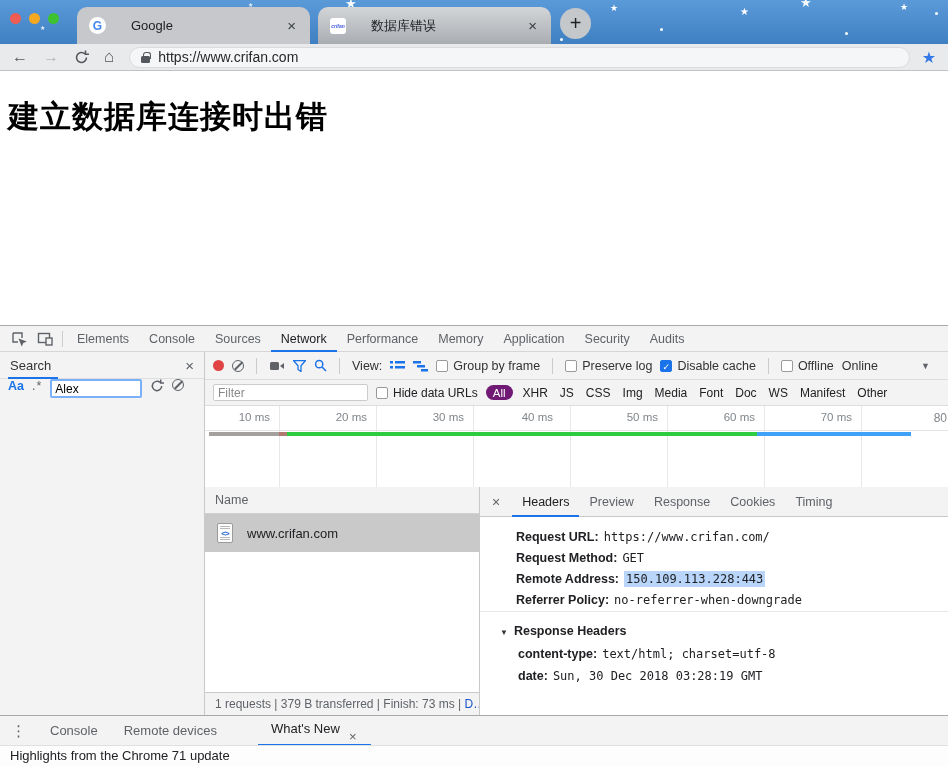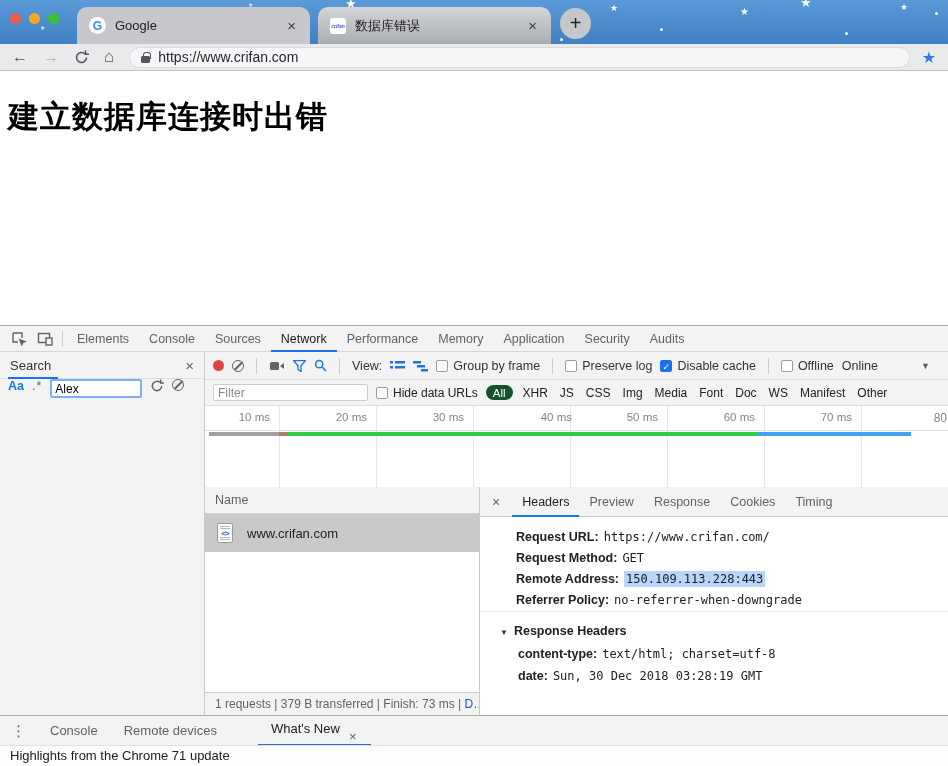--- a/index.html
+++ b/index.html
@@ -18,21 +18,21 @@
   .t-green { left:48px; background:#3ec232; }
 
   .btab { position:absolute; top:7px; height:37px; width:233px; border-radius:10px 10px 0 0;
     display:flex; align-items:center; padding:0 12px; font-size:13px; }
   .btab-1 { left:77px; background:#c6c8cb; }
   .btab-2 { left:318px; background:linear-gradient(180deg,#d3d5d7,#a9adb2); }
   .favicon-g { width:17px; height:17px; border-radius:50%; background:#fff; color:#4285F4;
     font-weight:bold; font-size:12px; display:flex; align-items:center; justify-content:center; }
   .favicon-crifan { width:16px; height:16px; border-radius:3px; background:#fff; color:#3b5bdb;
     font-weight:bold; font-style:italic; font-size:5px; display:flex; align-items:center; justify-content:center; overflow:hidden; }
-  .btab .tab-title { margin-left:9px; flex:1; color:#1c1e21; white-space:nowrap; overflow:hidden; }
+  .btab .tab-title { margin-left:25px; flex:1; color:#1c1e21; white-space:nowrap; overflow:hidden; }
   .tab-close { color:#3c4043; font-size:15px; line-height:15px; padding:0 2px; }
   .newtab { position:absolute; left:560px; top:8px; width:31px; height:31px; border-radius:50%;
     background:#c5c8cb; color:#202124; font-size:20px; display:flex; align-items:center; justify-content:center; }
 
   .addressbar { position:absolute; left:0; top:44px; width:948px; height:27px; background:#e9eaeb;
     border-bottom:1px solid #bfc1c3; display:flex; align-items:center; padding:0 12px; }
   .nav-glyph { font-size:16px; line-height:16px; margin-right:15px; }
   .nav-back { color:#54575b; }
   .nav-fwd { color:#b4b7ba; }
   .nav-ico { margin-right:15px; display:flex; align-items:center; }
@@ -78,21 +78,21 @@
   .cb { width:12px; height:12px; border:1px solid #9a9a9a; border-radius:2px; background:#fff; flex:none; }
   .cb.checked { background:#1a73e8; border-color:#1a73e8; color:#fff; font-size:9px; line-height:12px; text-align:center; }
   .cb-row { display:flex; align-items:center; gap:5px; }
   .caret { margin-left:auto; margin-right:10px; color:#5f6368; font-size:9px; }
 
   .net-filter { height:26px; background:#f3f3f3; border-bottom:1px solid #ddd; display:flex; align-items:center;
     padding:0 8px; gap:8px; font-size:12px; color:#202124; }
   .filter-input { width:155px; height:17px; border:1px solid #ccc; border-radius:2px; background:#fff;
     font-size:12px; font-family:"Liberation Sans",sans-serif; padding:0 4px; outline:none; }
   .filter-input::placeholder { color:#888; }
-  .pill { background:#14532d; color:#fff; border-radius:9px; padding:1.5px 7px; font-size:11.5px; }
+  .pill { background:#701a75; color:#fff; border-radius:9px; padding:1.5px 7px; font-size:11.5px; }
   .ftype { margin:12px 2px; }
 
   .timeline { position:relative; height:81px; background:#fff; overflow:hidden; }
   .gridline { position:absolute; top:0; bottom:0; width:1px; background:#e8e8e8; }
   .tick { position:absolute; top:5px; width:60px; text-align:right; padding-right:5px; font-size:11.5px; color:#80868b; }
   .tick-last { position:absolute; top:5px; right:1px; font-size:12px; color:#80868b; }
   .tick-border { position:absolute; left:0; right:0; top:24px; height:1px; background:#e4e4e4; }
   .ov { position:absolute; top:26px; height:4px; }
   .ov-gray { left:4px; width:70px; background:#a3a09e; }
   .ov-rust { left:74px; width:8px; background:#b07a70; }
@@ -336,21 +336,21 @@
     <span class="gridline" style="left:74px"></span>
     <span class="gridline" style="left:171px"></span>
     <span class="gridline" style="left:268px"></span>
     <span class="gridline" style="left:365px"></span>
     <span class="gridline" style="left:462px"></span>
     <span class="gridline" style="left:559px"></span>
     <span class="gridline" style="left:656px"></span>
     <span class="tick" style="left:10px">10 ms</span>
     <span class="tick" style="left:107px">20 ms</span>
     <span class="tick" style="left:204px">30 ms</span>
-    <span class="tick" style="left:312px">40 ms</span>
+    <span class="tick" style="left:293px">40 ms</span>
     <span class="tick" style="left:398px">50 ms</span>
     <span class="tick" style="left:495px">60 ms</span>
     <span class="tick" style="left:592px">70 ms</span>
     <span class="tick-last">80</span>
     <span class="tick-border"></span>
     <span class="ov ov-gray"></span>
     <span class="ov ov-rust"></span>
     <span class="ov ov-green"></span>
     <span class="ov ov-blue"></span>
   </div>

